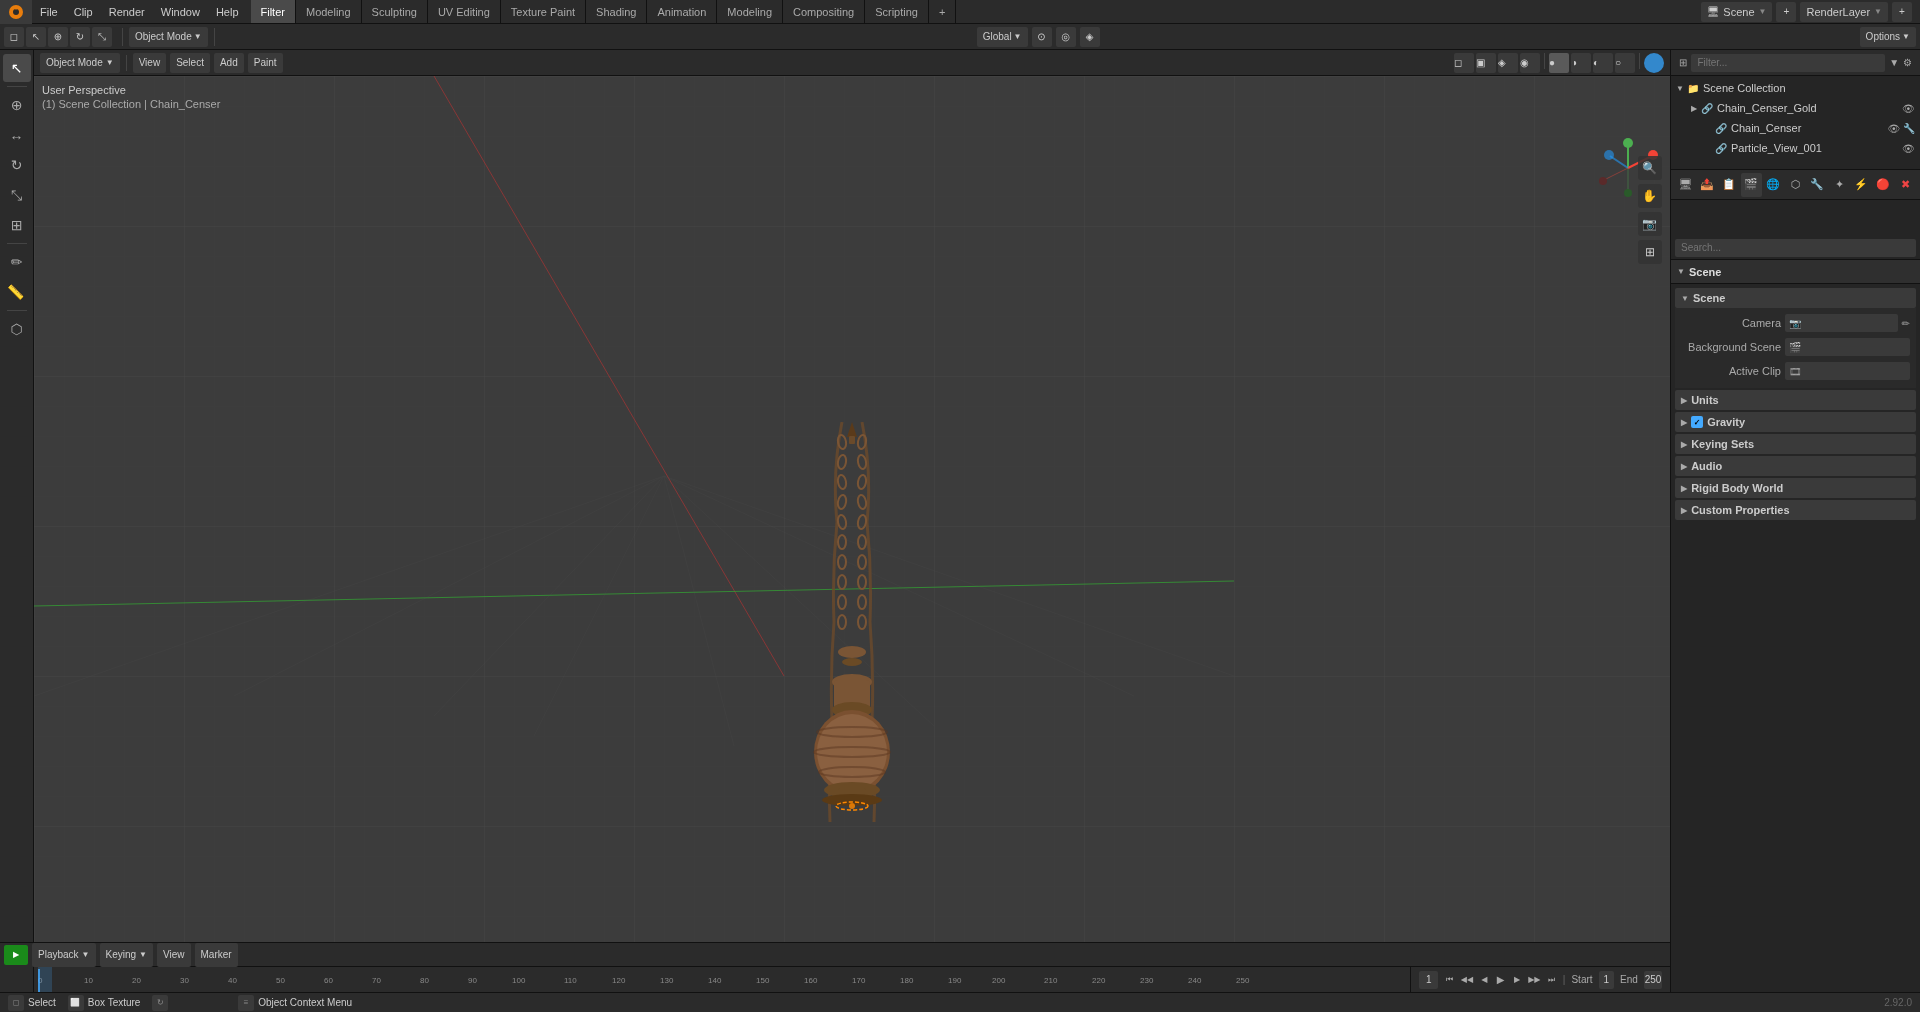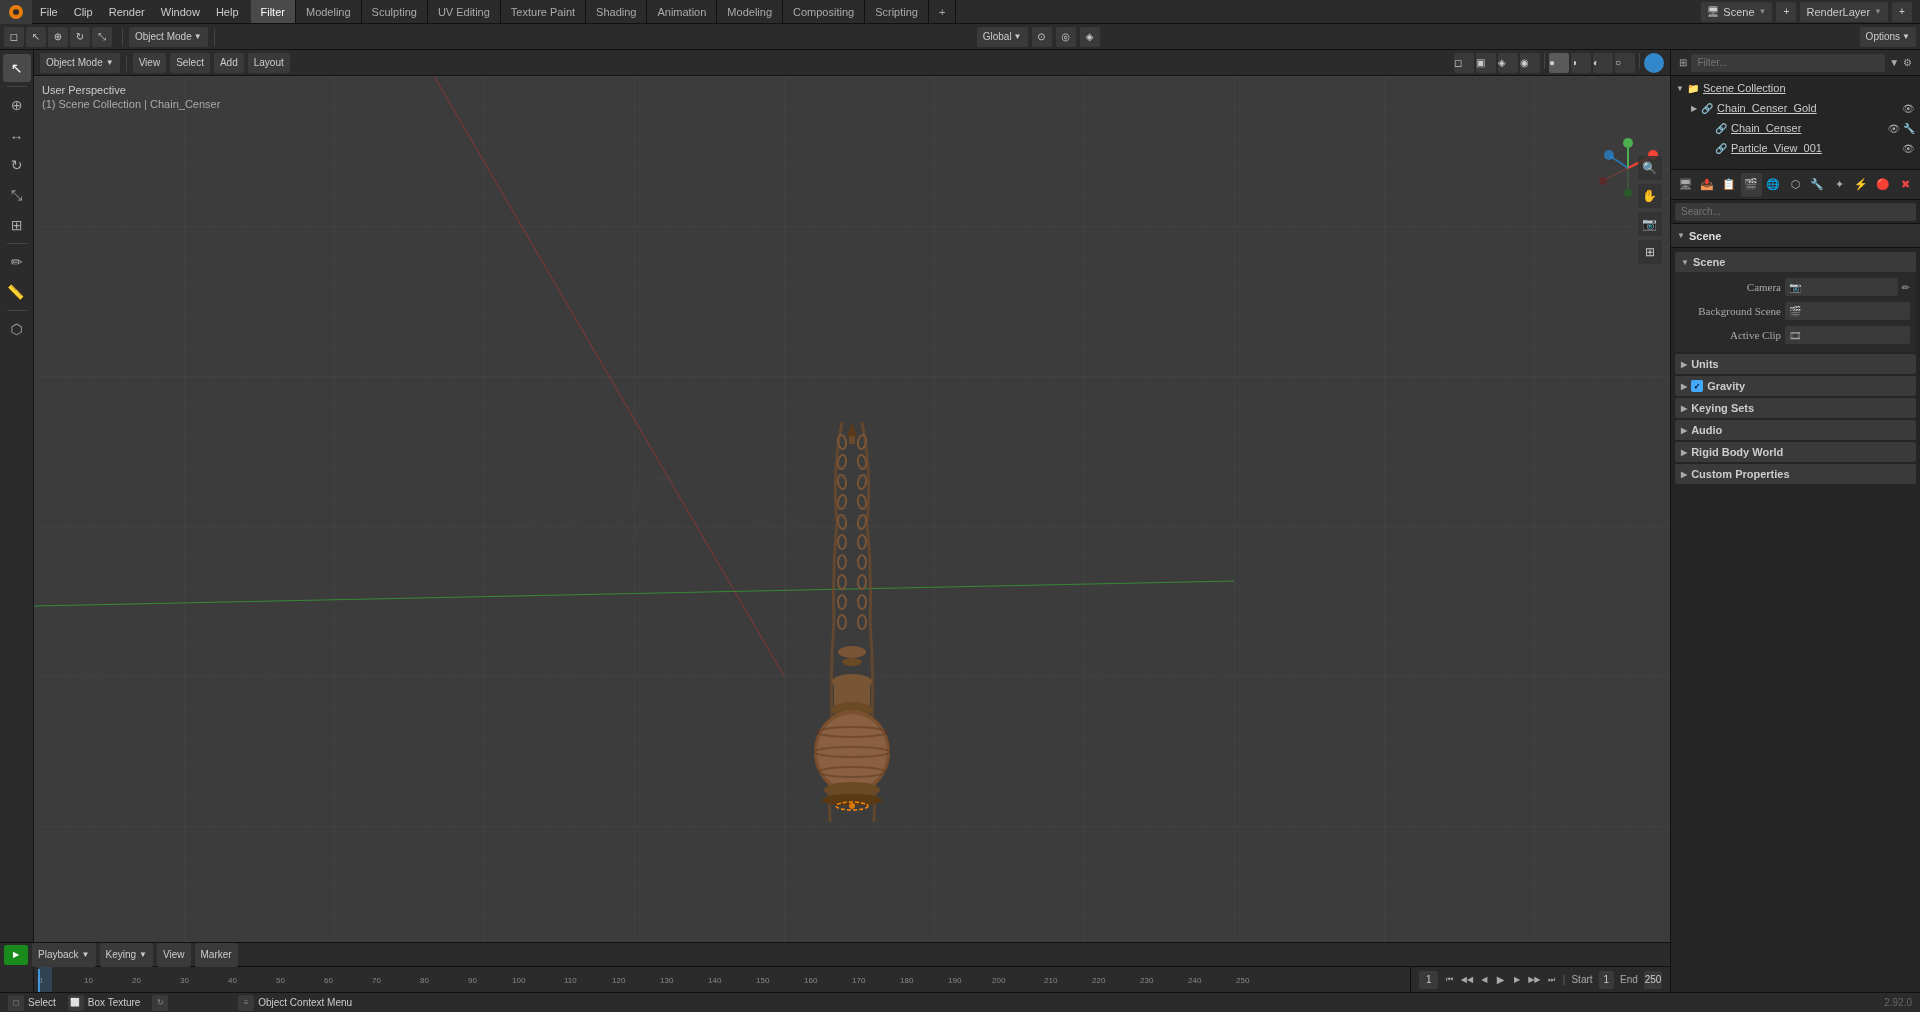--- a/index.html
+++ b/index.html
@@ -258,21 +258,20 @@
       display: flex;
       align-items: center;
       justify-content: center;
       font-size: 10px;
     }
     .outliner-label {
       flex: 1;
       font-size: 11px;
       white-space: nowrap;
       overflow: hidden;
-      text-decoration: underline;
     }
     .outliner-eye {
       width: 14px;
       color: #aaa;
       font-size: 10px;
     }
 
     
     #properties-panel {
       flex: 1;
@@ -301,21 +300,20 @@
       font-size: 11px;
       font-weight: bold;
     }
     .prop-section-triangle {
       font-size: 8px;
       color: #aaa;
     }
     .prop-section-body {
       padding: 4px 6px;
       background: #2a2a2a;
-      font-family: Liberation Serif, serif;
     }
     .prop-row {
       display: flex;
       align-items: center;
       height: 22px;
       gap: 4px;
       margin-bottom: 2px;
     }
     .prop-label {
       width: 100px;
@@ -482,20 +480,21 @@
 
     
     #prop-search-row {
       height: 24px;
       display: flex;
       align-items: center;
       padding: 0 4px;
       gap: 4px;
       border-bottom: 1px solid #111;
       flex-shrink: 0;
+      margin-top: 36px;
     }
     .prop-search-input {
       flex: 1;
       height: 18px;
       background: #3a3a3a;
       border: none;
       border-radius: 2px;
       padding: 0 6px;
       color: #ccc;
       font-size: 10px;
@@ -612,21 +611,21 @@
   <button class="vp-header-btn">
     <span>View</span>
   </button>
   <button class="vp-header-btn">
     <span>Select</span>
   </button>
   <button class="vp-header-btn">
     <span>Add</span>
   </button>
   <button class="vp-header-btn">
-    <span>Layout</span>
+    <span>Paint</span>
   </button>
   <div style="flex:1;"></div>
 
   <div style="display:flex; gap:2px;">
     <button class="vp-header-btn" style="width:20px;padding:0;">◻</button>
     <button class="vp-header-btn" style="width:20px;padding:0;">▣</button>
     <button class="vp-header-btn" style="width:20px;padding:0;">◈</button>
     <button class="vp-header-btn" style="width:20px;padding:0;">◉</button>
     <div class="vp-header-separator"></div>
     <button class="vp-header-btn" style="width:20px;padding:0;background:#5a5a5a;">●</button>

